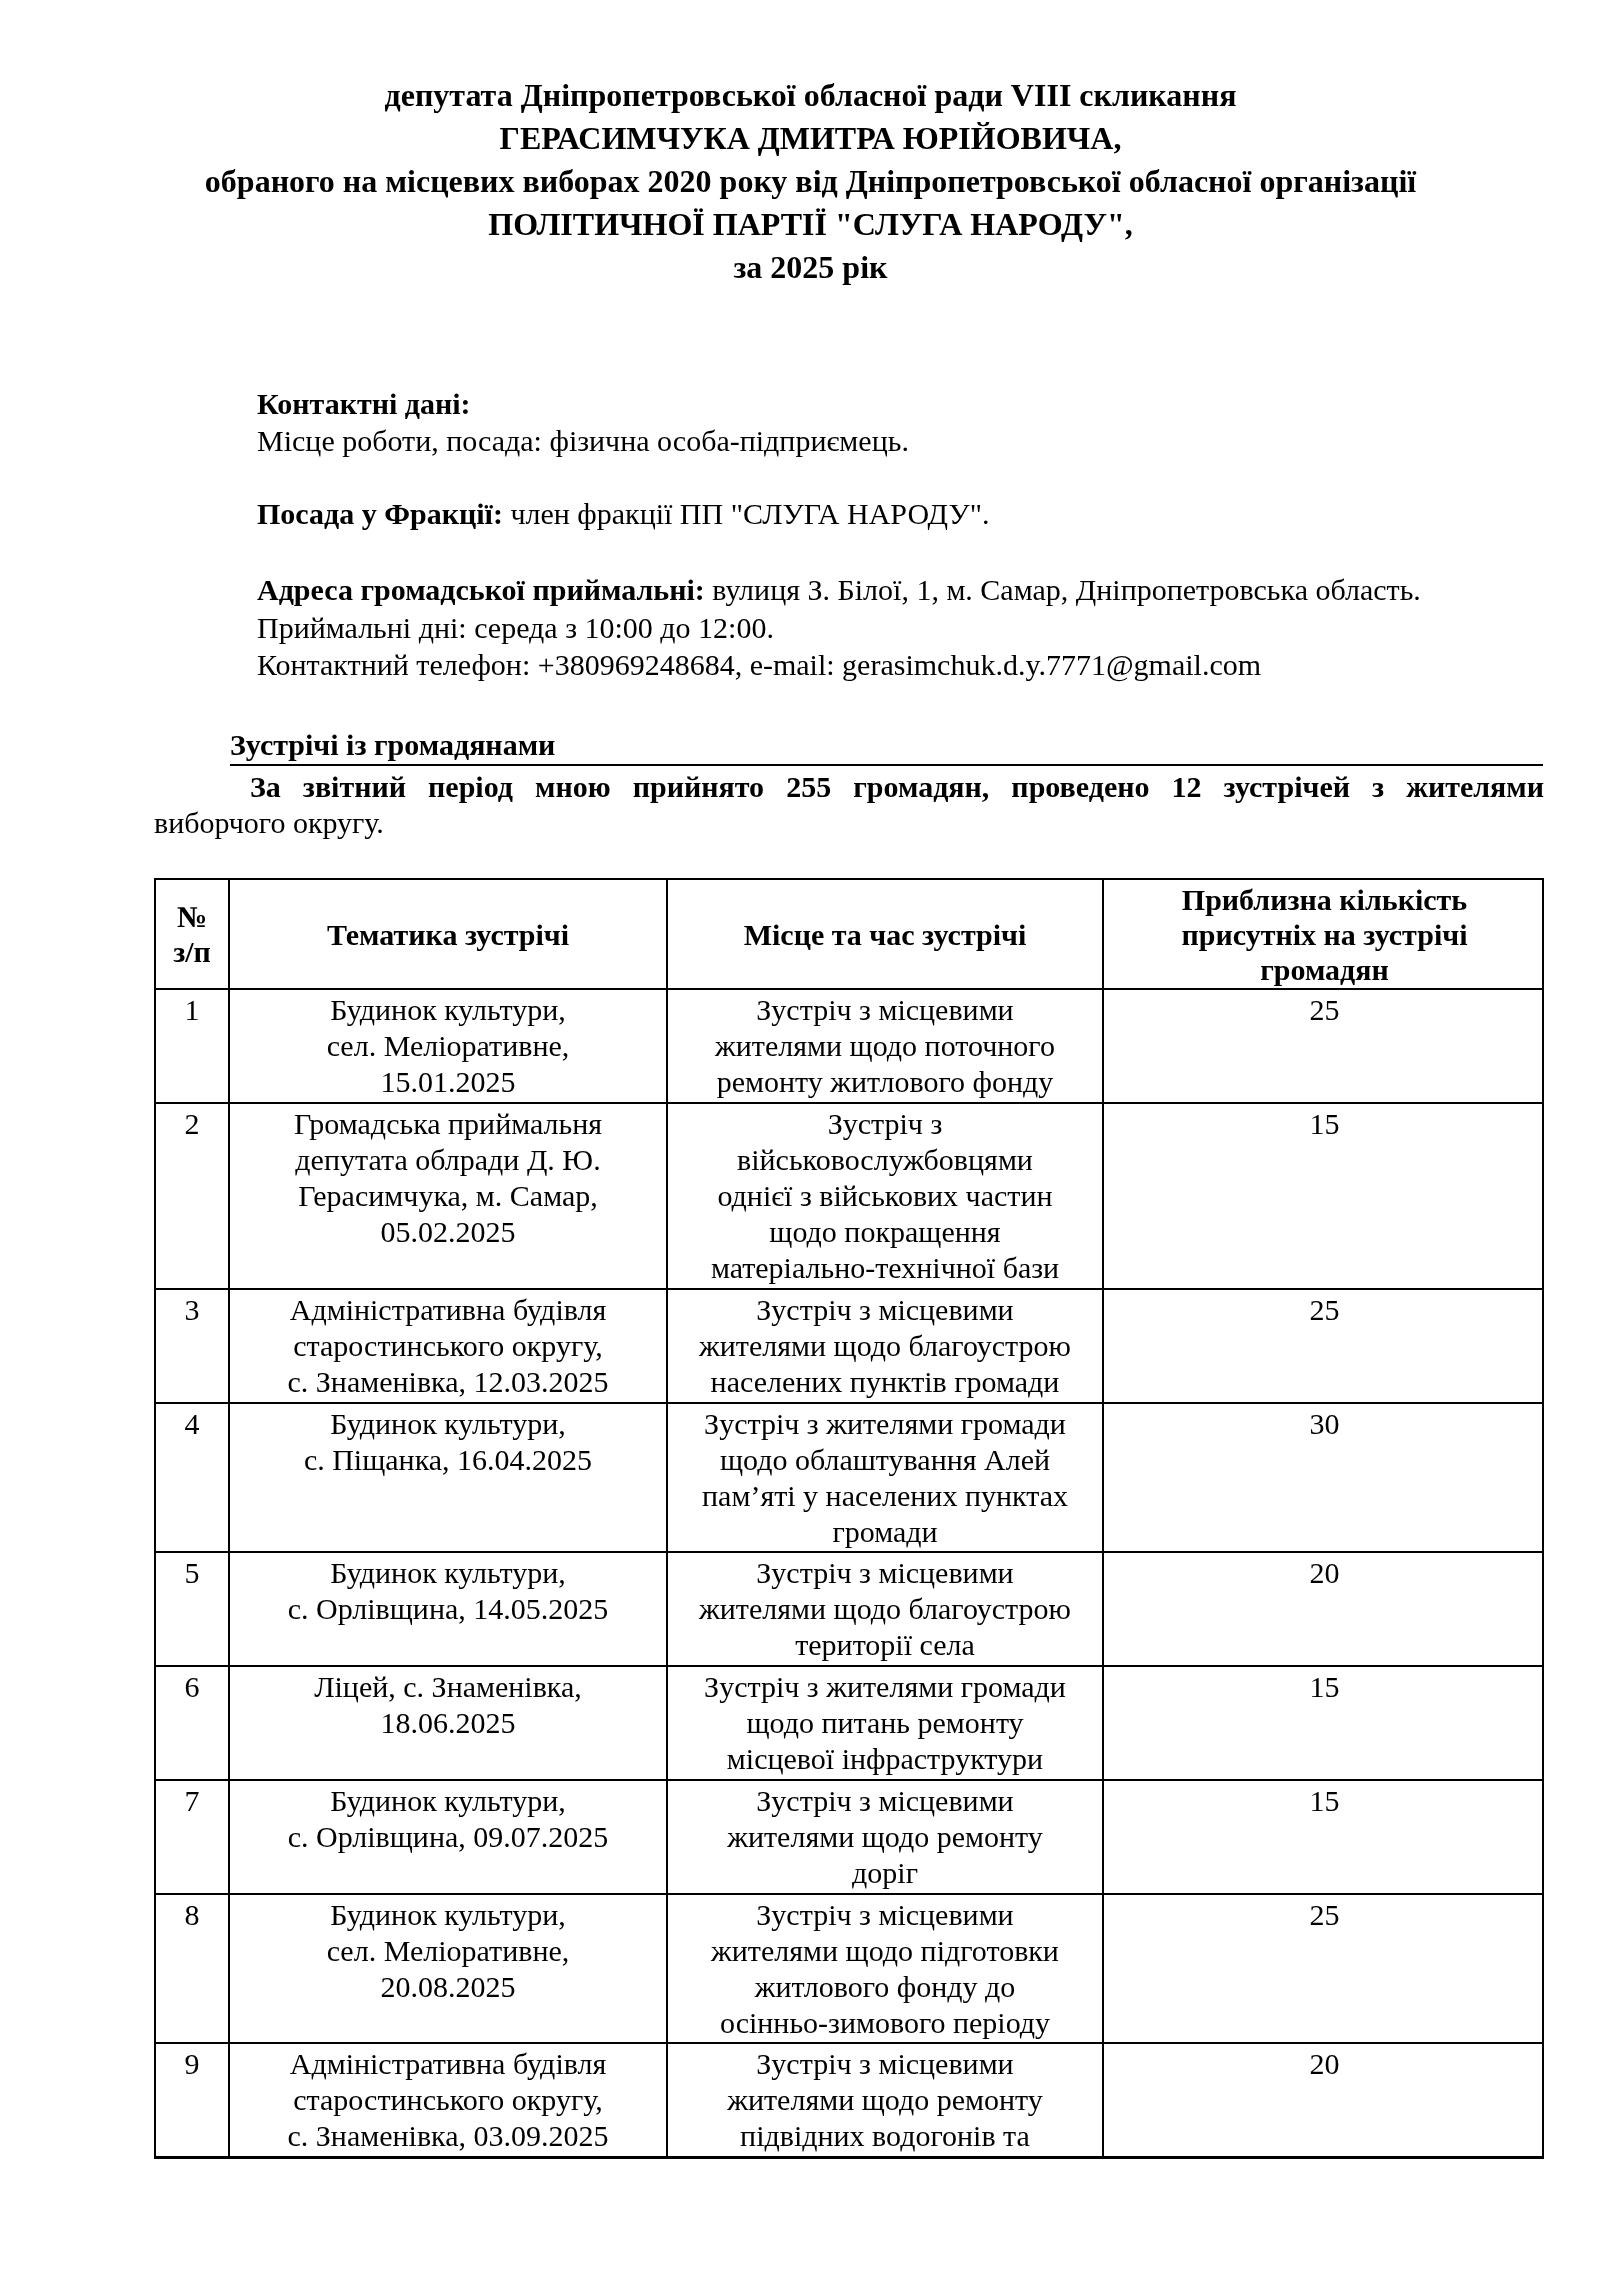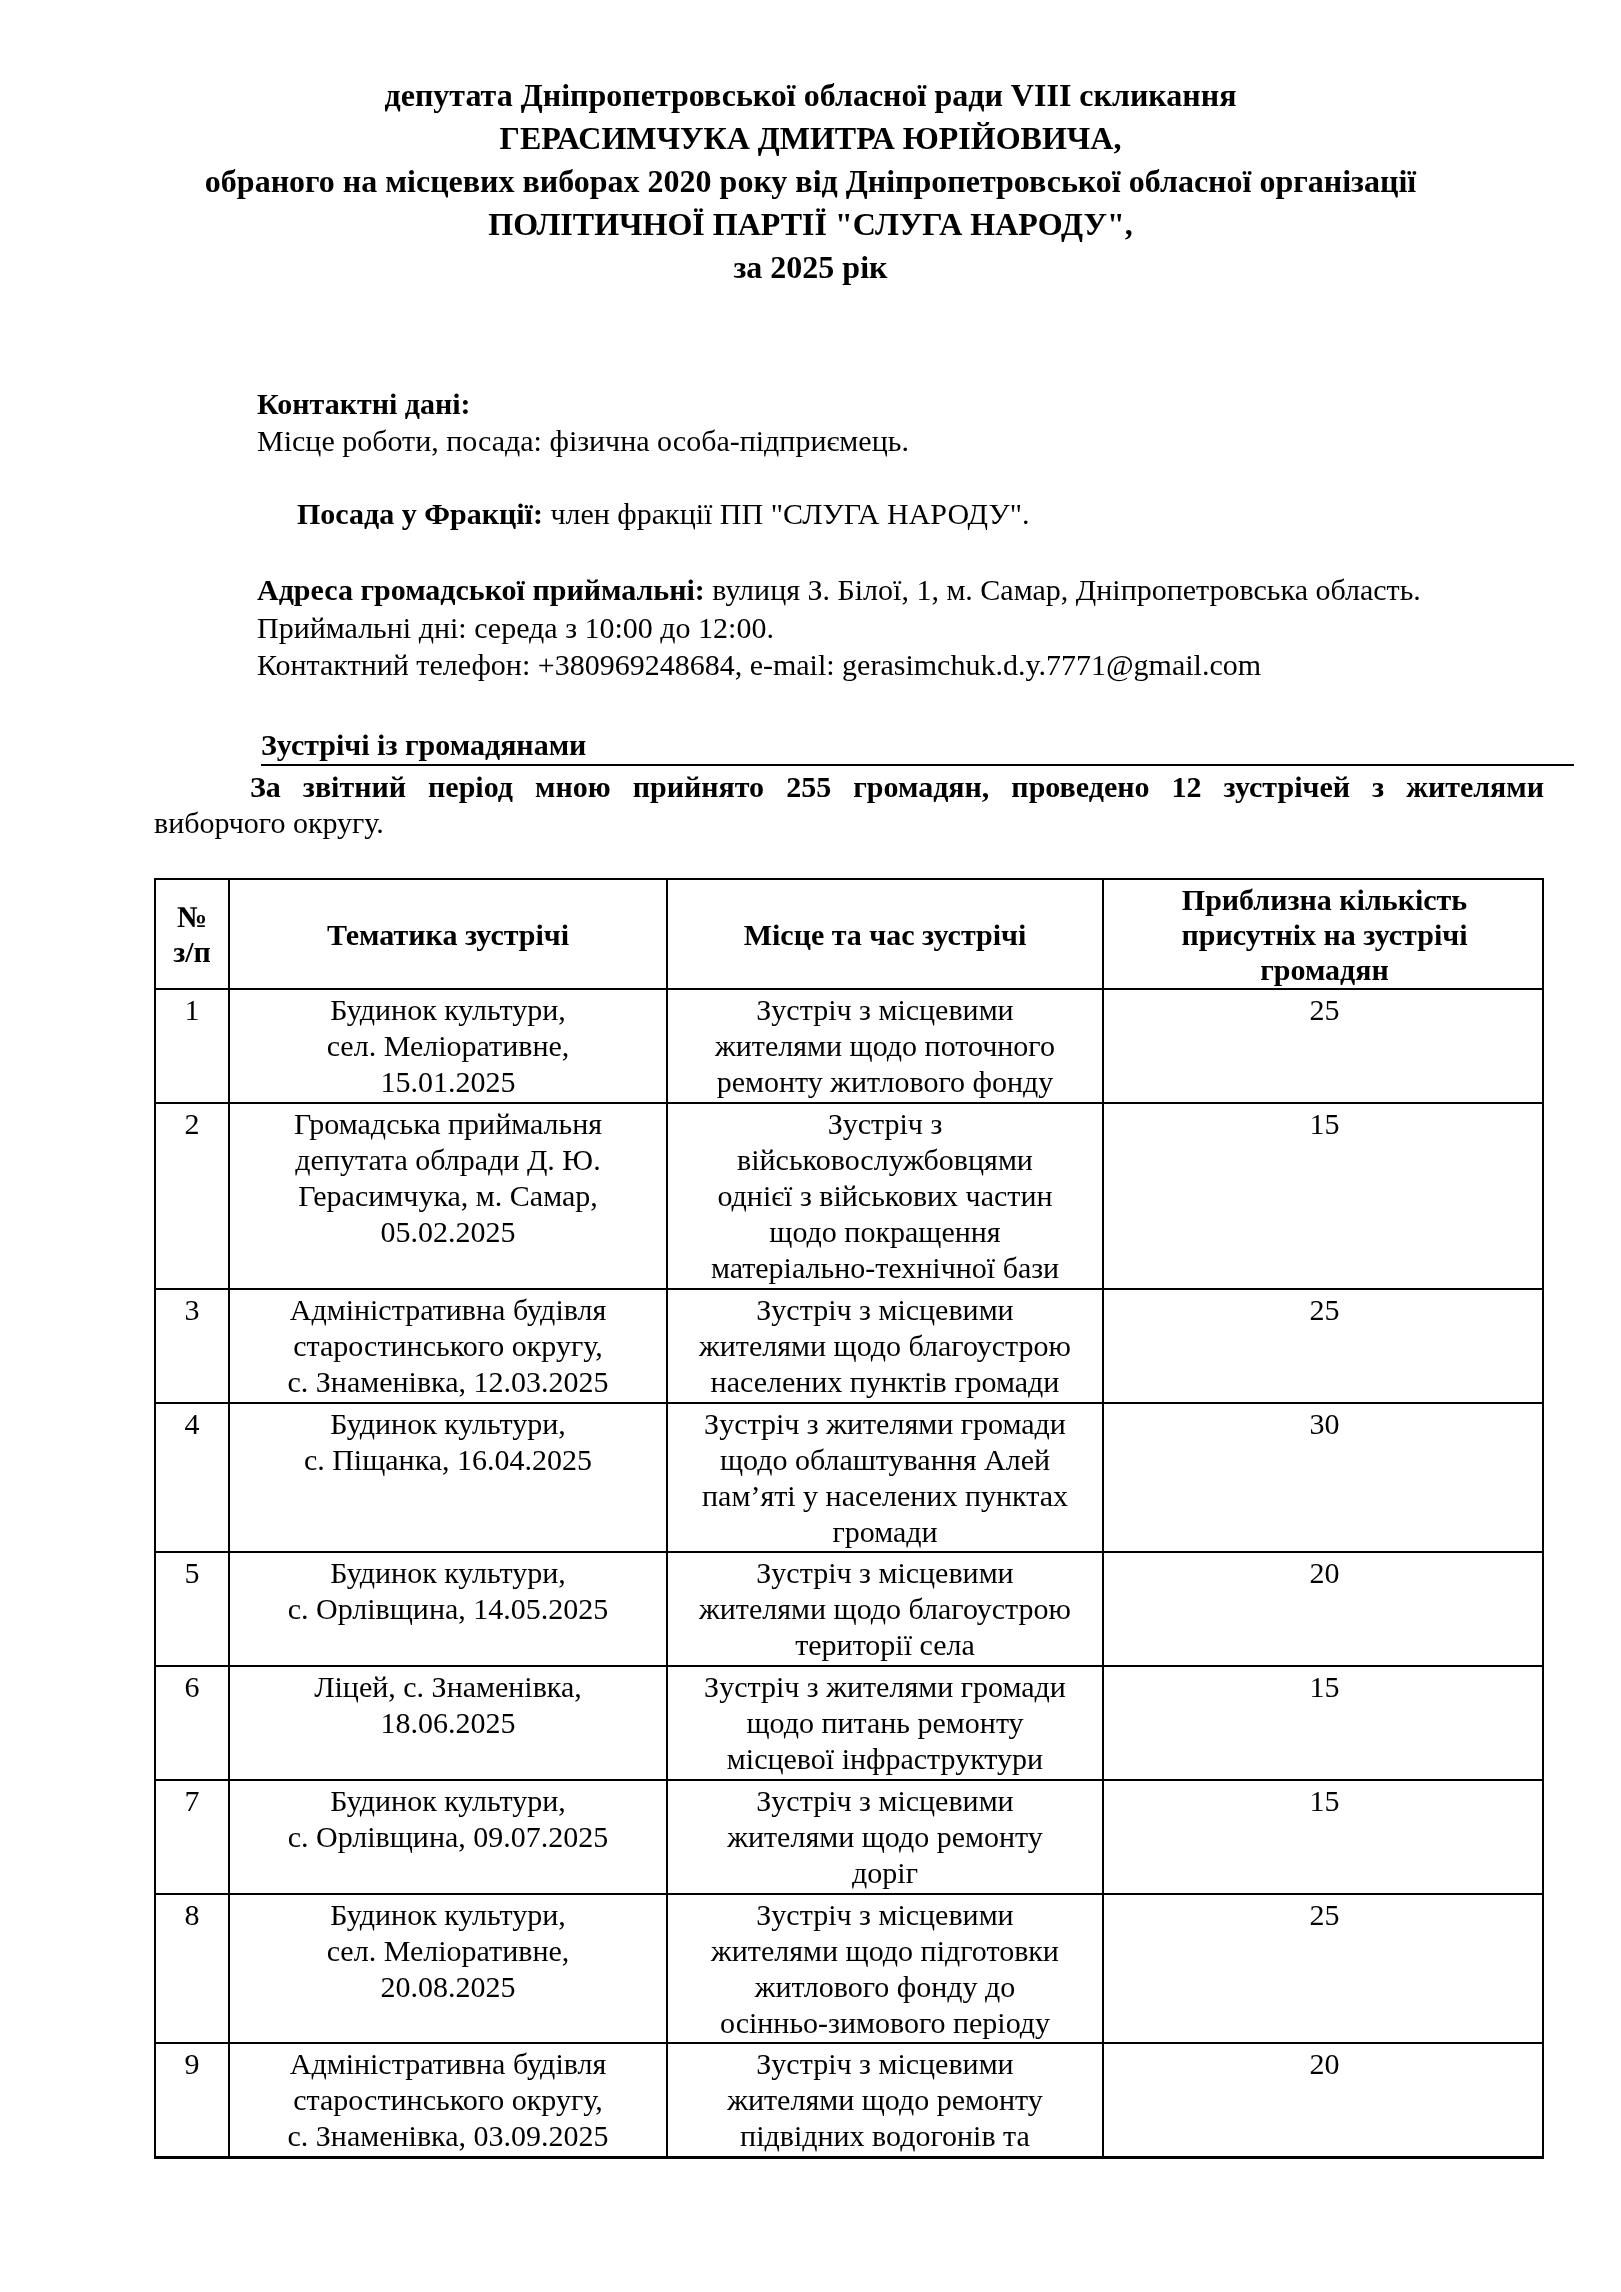--- a/index.html
+++ b/index.html
@@ -5,21 +5,21 @@
   html,body{margin:0;padding:0;}
   body{
     width:1621px;height:2293px;position:relative;background:#ffffff;color:#000;
     font-family:"Liberation Serif","DejaVu Serif",serif;
     -webkit-font-smoothing:antialiased;
   }
   .abs{position:absolute;}
   .title-block{left:0;right:0;top:74px;text-align:center;font-weight:bold;font-size:32px;line-height:43px;}
   .bodyline{font-size:30px;line-height:39px;white-space:nowrap;}
   .b{font-weight:bold;}
-  .sec-heading{top:725px;left:230px;width:1313px;font-size:30px;line-height:39px;font-weight:bold;border-bottom:2.9px solid #000;margin-left:31px;}
+  .sec-heading{top:725px;left:230px;width:1313px;font-size:30px;line-height:39px;font-weight:bold;border-bottom:2.9px solid #000;}
   .just1{top:767px;left:250px;width:1294px;font-size:30px;line-height:39px;text-align:justify;text-align-last:justify;font-weight:bold;}
   .just2{top:803px;left:154px;font-size:30px;line-height:39px;}
   .tbl{
     top:878px;left:154px;width:1390px;height:1281px;box-sizing:border-box;
     display:grid;
     grid-template-columns:74px 438px 436px 441px;
     grid-template-rows:110px 114px 186px 114px 149px 114px 114px 114px 149px auto;
     border:2.9px solid #000;border-bottom:3.9px solid #000;
     overflow:hidden;background:#fff;
   }
@@ -39,21 +39,21 @@
   <div>депутата Дніпропетровської обласної ради VIII скликання</div>
   <div>ГЕРАСИМЧУКА ДМИТРА ЮРІЙОВИЧА,</div>
   <div>обраного на місцевих виборах 2020 року від Дніпропетровської обласної організації</div>
   <div>ПОЛІТИЧНОЇ ПАРТІЇ "СЛУГА НАРОДУ",</div>
   <div>за 2025 рік</div>
 </div>
 
 <div class="abs bodyline b" style="top:384px;left:257px;">Контактні дані:</div>
 <div class="abs bodyline" style="top:421px;left:257px;">Місце роботи, посада: фізична особа-підприємець.</div>
 
-<div class="abs bodyline" style="top:494px;left:257px;margin-left:40px;"><span class="b">Посада у Фракції:</span><span> член фракції ПП "СЛУГА НАРОДУ".</span></div>
+<div class="abs bodyline" style="top:494px;left:257px;"><span class="b">Посада у Фракції:</span><span> член фракції ПП "СЛУГА НАРОДУ".</span></div>
 
 <div class="abs bodyline" style="top:570px;left:257px;"><span class="b">Адреса громадської приймальні:</span><span> вулиця З. Білої, 1, м. Самар, Дніпропетровська область.</span></div>
 <div class="abs bodyline" style="top:608px;left:257px;">Приймальні дні: середа з 10:00 до 12:00.</div>
 <div class="abs bodyline" style="top:645px;left:257px;">Контактний телефон: +380969248684, e-mail: gerasimchuk.d.y.7771@gmail.com</div>
 
 <div class="abs sec-heading"><span>Зустрічі із громадянами</span></div>
 <div class="abs just1">За звітний період мною прийнято 255 громадян, проведено 12 зустрічей з жителями</div>
 <div class="abs just2">виборчого округу.</div>
 
 <div class="abs tbl">

